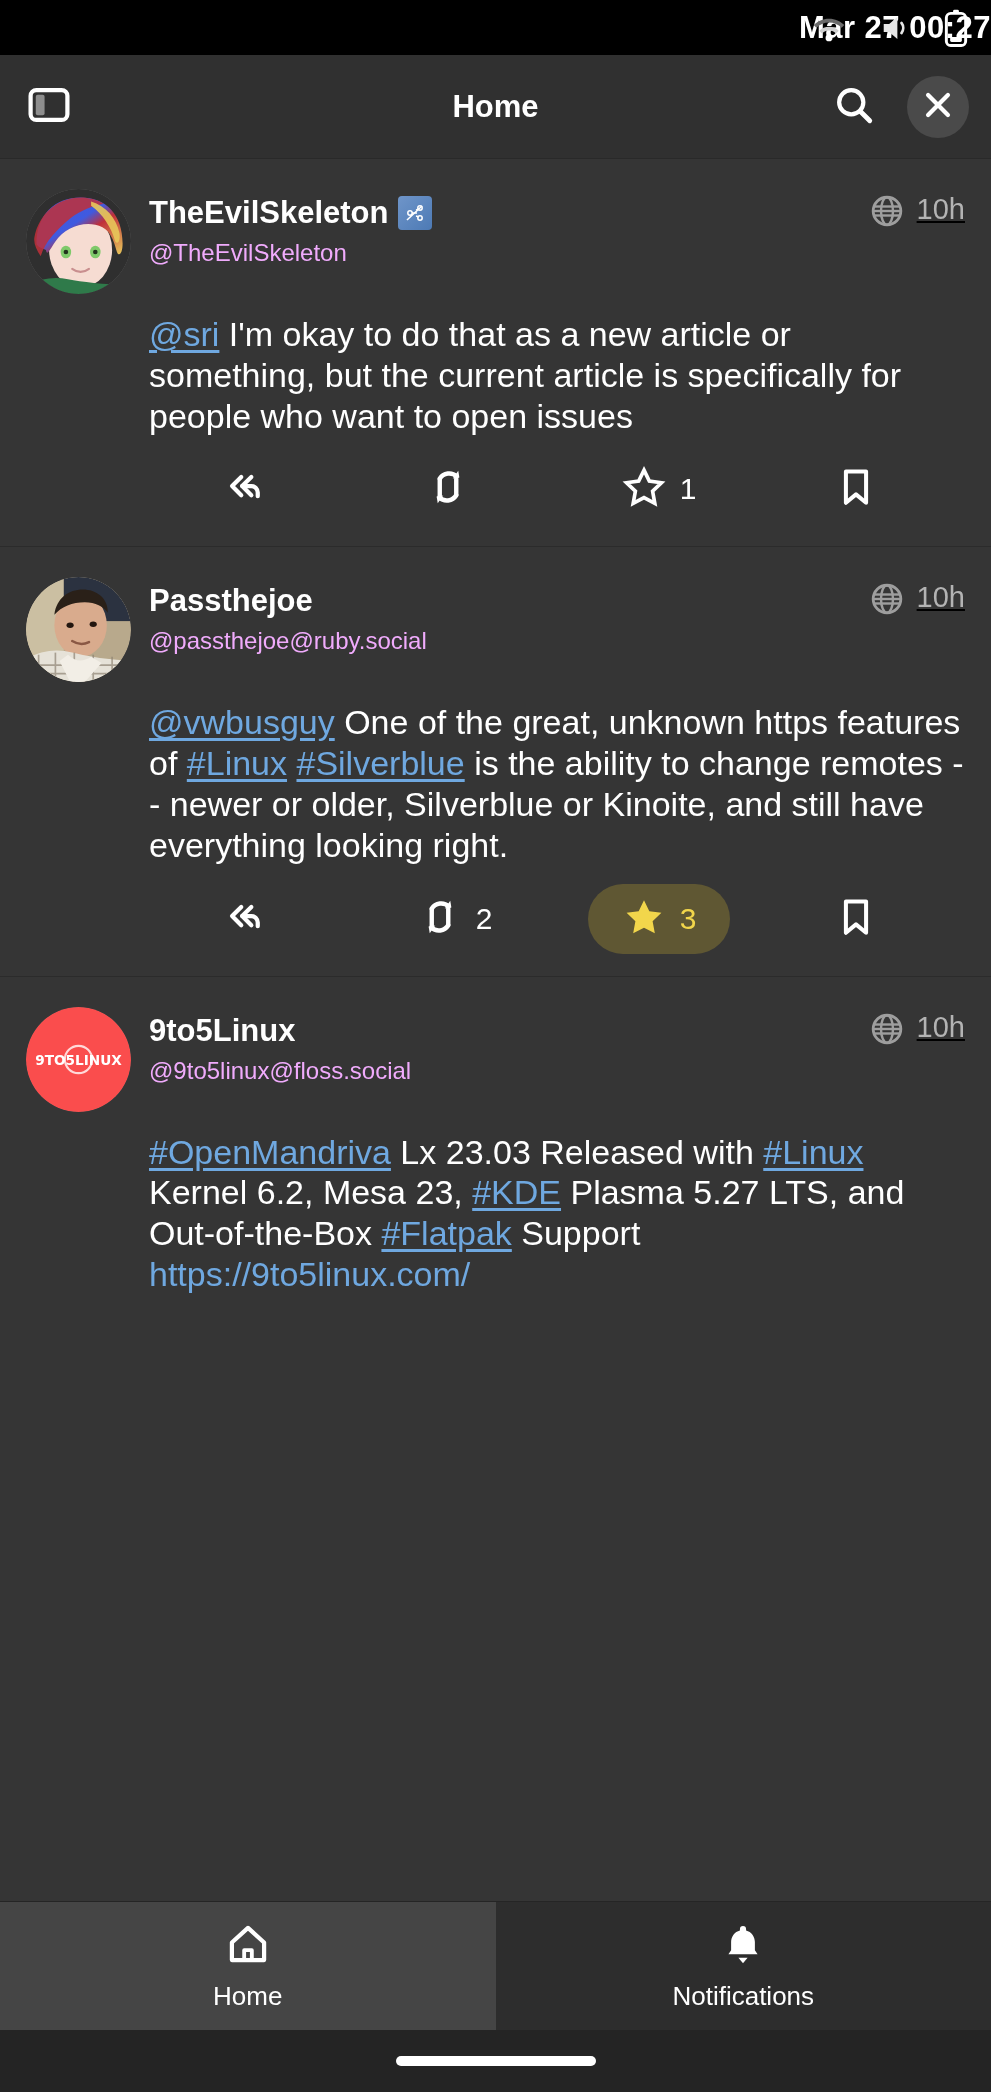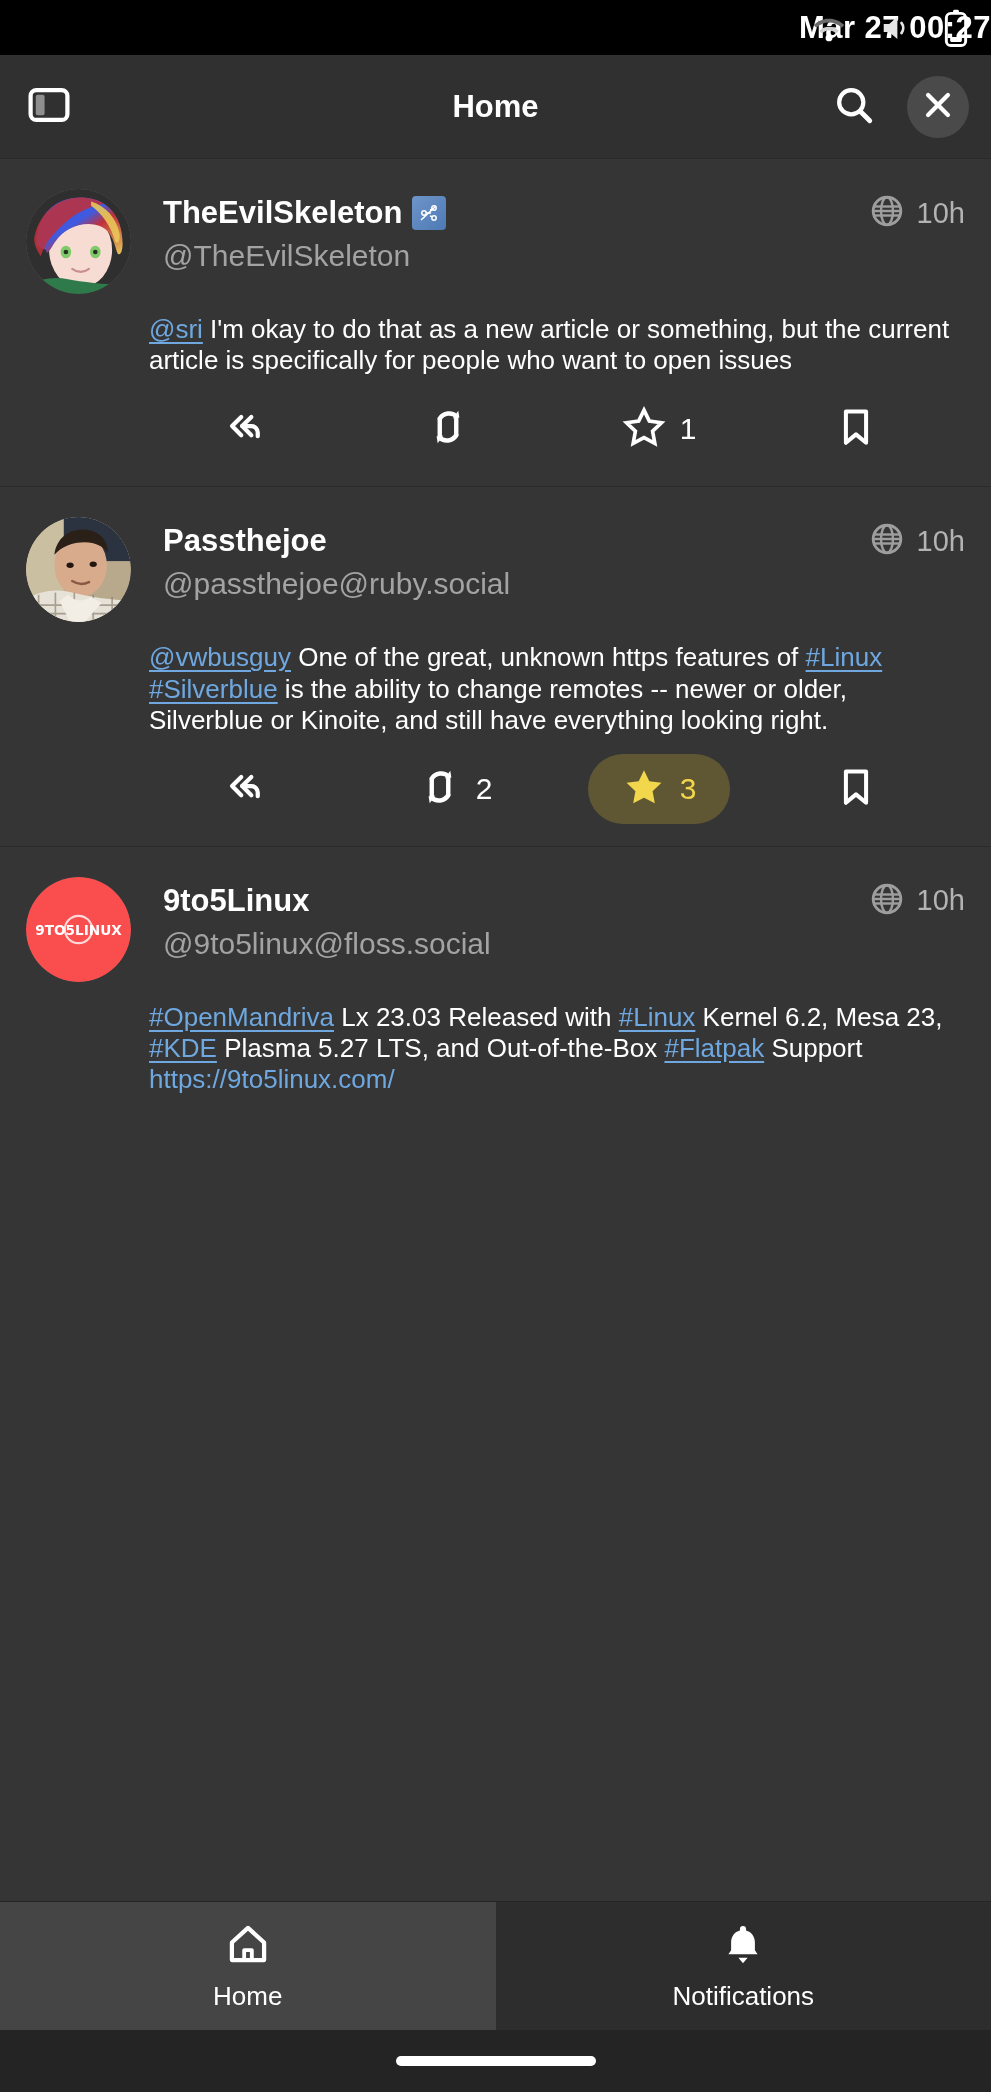--- a/index.html
+++ b/index.html
@@ -70,44 +70,44 @@
     border-bottom: 1px solid #2b2b2b;
     position: relative;
   }
   .post-head { display: flex; align-items: flex-start; }
   .avatar {
     width: 105px; height: 105px; border-radius: 50%;
     flex: none; margin-right: 18px; overflow: hidden;
     position: relative; background: #555;
   }
   .avatar svg { display: block; width: 105px; height: 105px; }
-  .post-names { flex: 1 1 auto; min-width: 0; padding-top: 4px; margin-left: 14px; }
+  .post-names { flex: 1 1 auto; min-width: 0; padding-top: 4px; }
   .row1 { display: flex; align-items: center; }
   .display-name {
     color: #ffffff; font-size: 31px; font-weight: bold;
     white-space: nowrap; overflow: hidden; text-overflow: ellipsis;
   }
   .name-emoji {
     width: 34px; height: 34px; margin-left: 10px; flex: none;
     border-radius: 4px;
     background: linear-gradient(135deg,#6f95c9 0%,#4d7ab5 100%);
     display: flex; align-items: center; justify-content: center;
   }
   .meta {
-    margin-left: auto; display: flex; align-items: center;
-    gap: 12px; flex: none; padding-left: 14px;
+    margin-left: auto; display: flex; align-items: flex-start;
+    gap: 12px; flex: none; padding-left: 14px; text-decoration: underline;
   }
   .timestamp { color: #b3b3b3; font-size: 29px; }
   .handle {
-    color: #a3a3a3; font-size: 30px; margin-top: 6px;
+    color: #f0abfc; font-size: 24px; margin-top: 6px;
     white-space: nowrap; overflow: hidden; text-overflow: ellipsis;
   }
   .post-body {
     margin-left: 123px; margin-top: 20px;
-    color: #ffffff; font-size: 26px; line-height: 1.2;
+    color: #ffffff; font-size: 34px; line-height: 1.2;
   }
   .post-body p { margin: 0 0 32px 0; }
   .post-body p:last-child { margin-bottom: 0; }
   .mention, .hashtag, .urllink {
     color: #6fa8e0; text-decoration: underline;
     text-underline-offset: 4px; cursor: pointer;
   }
   .urllink { text-decoration: none; margin-top: 44px; }
 
   .actions {

